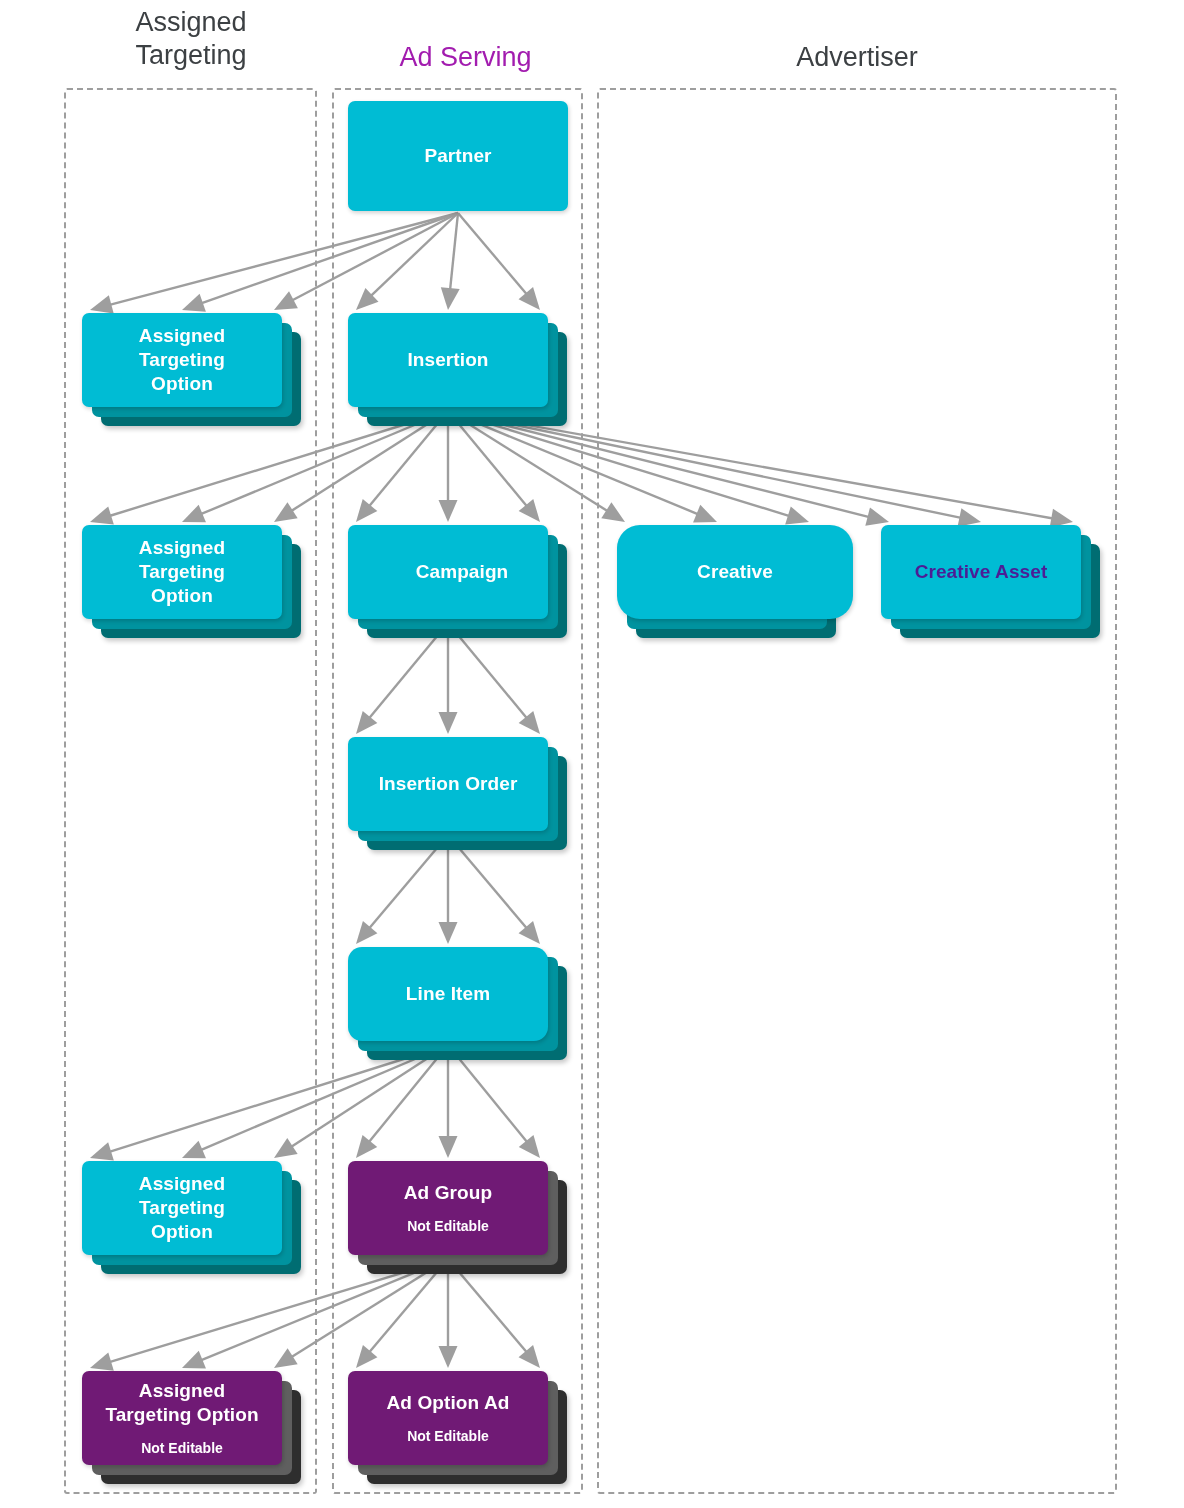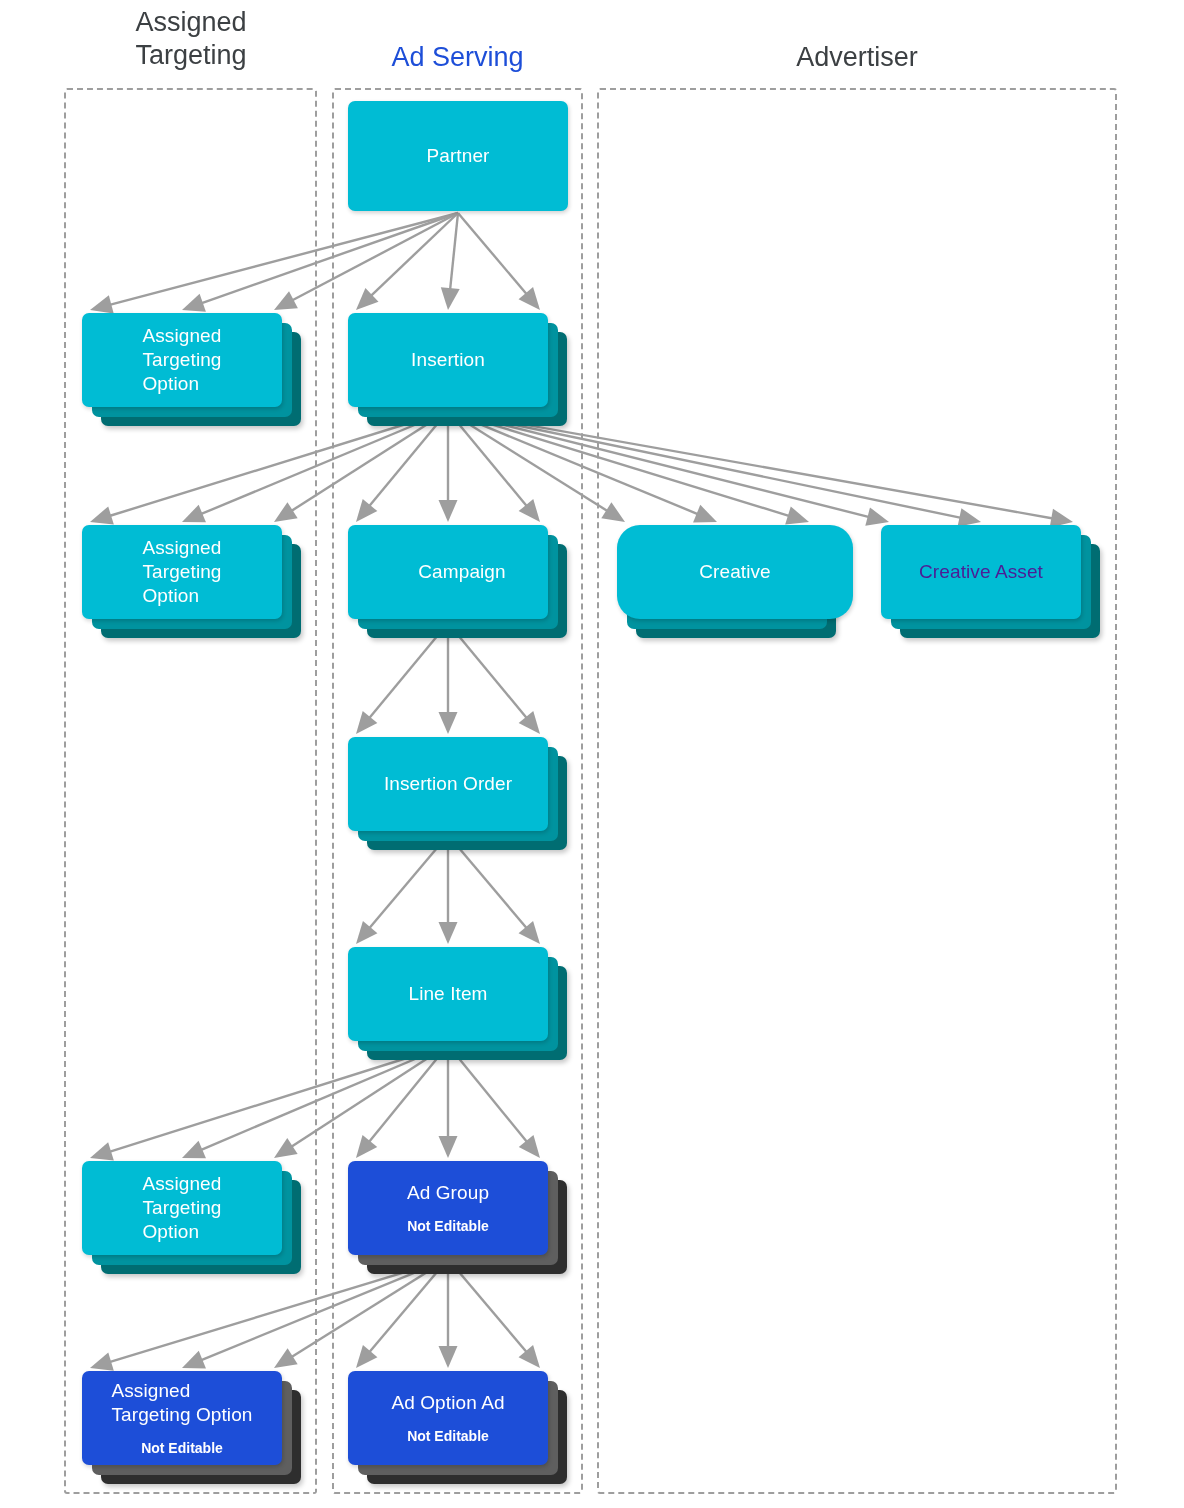--- a/index.html
+++ b/index.html
@@ -67,60 +67,61 @@
     display: flex;
     flex-direction: column;
     align-items: center;
     justify-content: center;
     box-shadow: 1px 2px 4px rgba(0,0,0,0.18);
   }
   .node.stacked .card.back2 { box-shadow: 2px 3px 5px rgba(0,0,0,0.22); }
 
   .title {
     color: #ffffff;
-    font-weight: normal;
+    font-weight: bold;
     font-size: 19px;
     line-height: 24px;
+    text-align: center;
     white-space: pre-line;
     letter-spacing: 0.1px;
   }
   .subtitle {
     color: #ffffff;
     font-weight: bold;
     font-size: 14px;
     line-height: 17px;
     text-align: center;
     margin-top: 13px;
   }
 
   
   .t-cyan .front  { background: #00bcd4; }
   .t-cyan .back1  { background: #00939f; }
   .t-cyan .back2  { background: #006d72; }
 
   
-  .t-gray .front  { background: #1d4ed8; }
+  .t-gray .front  { background: #701a75; }
   .t-gray .back1  { background: #5f5f5f; }
   .t-gray .back2  { background: #2e2e2e; }
 </style>
 </head>
 <body>
 
 <div id="stage">
 
   <div id="frames">
       <div class="col-frame" style="left: 64px; top: 88px; width: 253px; height: 1406px; border-color: rgb(158, 158, 158);"></div>
       <div class="col-frame" style="left: 332px; top: 88px; width: 251px; height: 1406px; border-color: rgb(158, 158, 158);"></div>
       <div class="col-frame" style="left: 597px; top: 88px; width: 520px; height: 1406px; border-color: rgb(158, 158, 158);"></div>
     </div>
 
   <div id="headers">
       <div class="col-header" style="left: 64px; top: 6px; width: 254px; color: rgb(60, 64, 67);">Assigned
 Targeting</div>
-      <div class="col-header" style="left: 332px; top: 41px; width: 251px; color: #1d4ed8;">Ad Serving</div>
+      <div class="col-header" style="left: 340px; top: 41px; width: 251px; color: #a21caf;">Ad Serving</div>
       <div class="col-header" style="left: 597px; top: 41px; width: 520px; color: rgb(60, 64, 67);">Advertiser</div>
     </div>
 
   <svg id="edges" viewBox="0 0 1184 1508" xmlns="http://www.w3.org/2000/svg">
       <g>
         <line x1="458" y1="213" x2="109.57152034314791" y2="304.84120251824635" stroke="#9e9e9e" stroke-width="2.4"></line>
         <polygon points="90,310 108.85201934153132,295.20637411766376 113.69476401313803,313.5788487480891" fill="#9e9e9e"></polygon>
       </g>
       <g>
         <line x1="458" y1="213" x2="201.0950483656732" y2="303.2890590888757" stroke="#9e9e9e" stroke-width="2.4"></line>
@@ -319,21 +320,21 @@
       <div class="node t-cyan stacked" style="left: 348px; top: 737px; width: 200px; height: 94px;">
         <div class="card back2" style="left: 19px; top: 19px; width: 200px; height: 94px;"></div>
         <div class="card back1" style="left: 10px; top: 10px; width: 200px; height: 94px;"></div>
         <div class="card front" style="width: 200px; height: 94px;">
           <div class="title" style="color: rgb(255, 255, 255);">Insertion Order</div>
         </div>
       </div>
       <div class="node t-cyan stacked" style="left: 348px; top: 947px; width: 200px; height: 94px;">
         <div class="card back2" style="left: 19px; top: 19px; width: 200px; height: 94px;"></div>
         <div class="card back1" style="left: 10px; top: 10px; width: 200px; height: 94px;"></div>
-        <div class="card front" style="width: 200px; height: 94px;">
+        <div class="card front" style="width: 200px; height: 94px; border-radius: 14px;">
           <div class="title" style="color: rgb(255, 255, 255);">Line Item</div>
         </div>
       </div>
       <div class="node t-cyan stacked" style="left: 82px; top: 1161px; width: 200px; height: 94px;">
         <div class="card back2" style="left: 19px; top: 19px; width: 200px; height: 94px;"></div>
         <div class="card back1" style="left: 10px; top: 10px; width: 200px; height: 94px;"></div>
         <div class="card front" style="width: 200px; height: 94px;">
           <div class="title" style="color: rgb(255, 255, 255);">Assigned
 Targeting
 Option</div>

